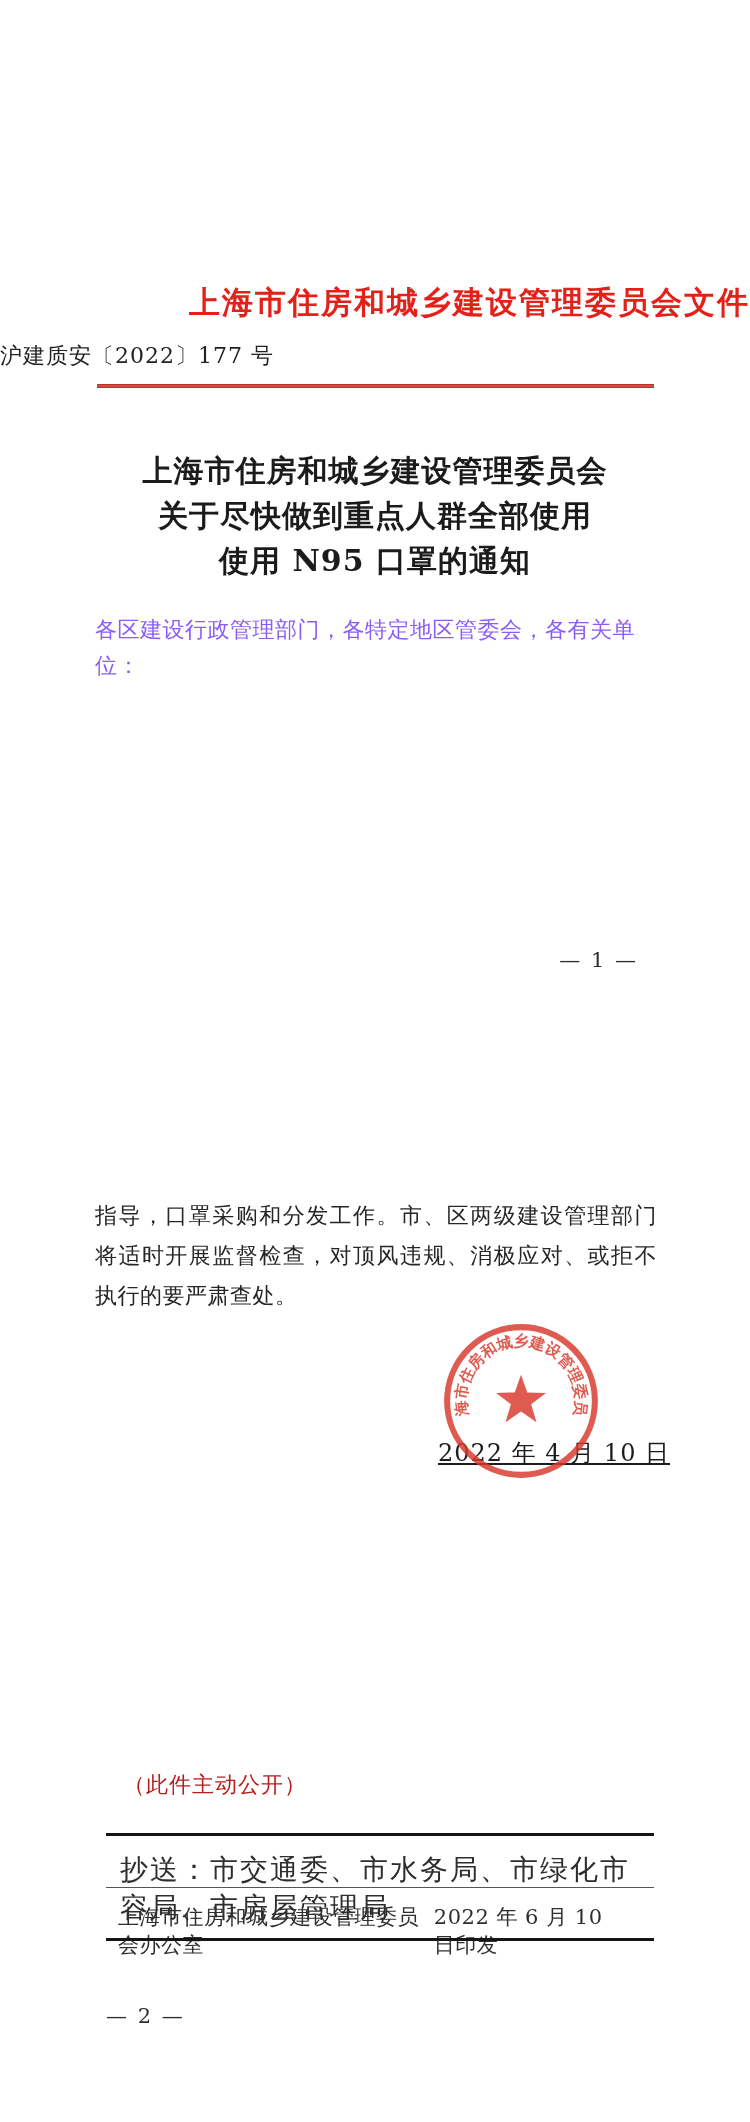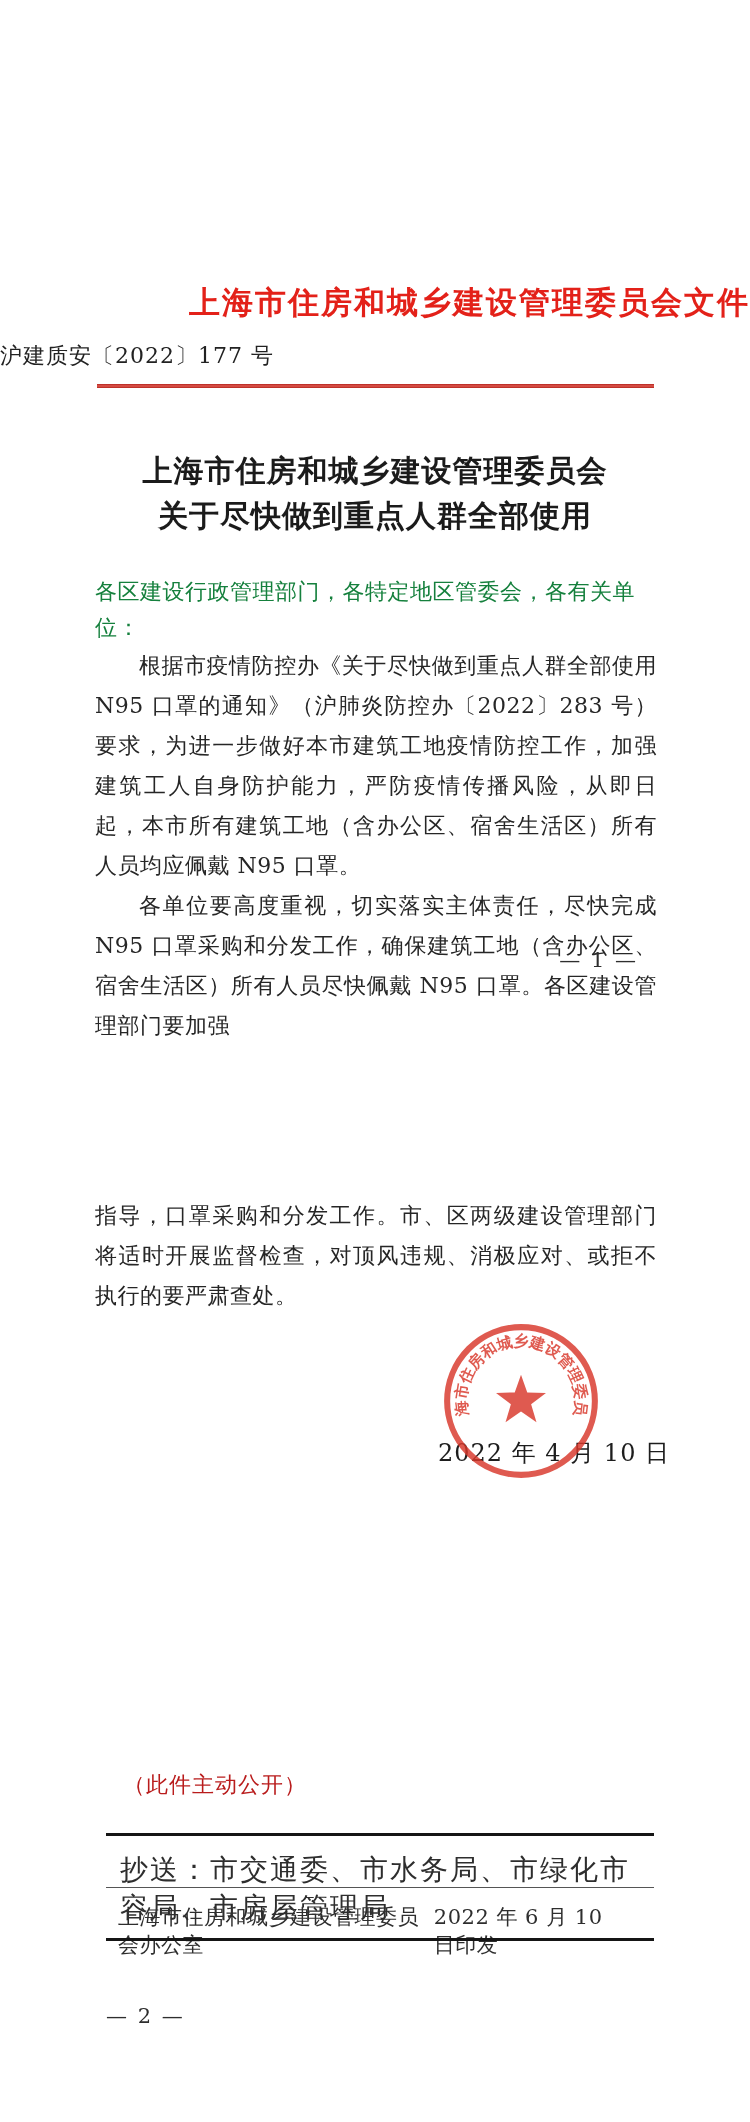--- a/index.html
+++ b/index.html
@@ -46,25 +46,25 @@
     text-align: center;
     font-size: 30px;
     font-weight: bold;
     line-height: 45px;
     letter-spacing: 1px;
     color: #1b1b1b;
   }
   
   .salutation {
     position: absolute;
-    top: 574px; left: 95px; width: 562px;
+    top: 612px; left: 95px; width: 562px;
     font-size: 22px;
     letter-spacing: 0.5px;
     line-height: 36px;
-    color: #15803d;
+    color: #8b5cf6;
   }
   .body-block {
     position: absolute;
     left: 95px; width: 562px;
     font-size: 22px;
     line-height: 40px;
     letter-spacing: 0.5px;
     text-align: justify;
     text-align-last: left;
     color: #262626;
@@ -80,20 +80,21 @@
   }
   .page-num-1 { top: 948px; right: 112px; }
   .page-num-2 { top: 2004px; left: 106px; }
   
   .sign-date {
     position: absolute;
     top: 1437px; left: 438px;
     font-size: 24px;
     letter-spacing: 1px;
     color: #1d1d1d;
+    text-decoration: underline;
   }
   .seal {
     position: absolute;
     top: 1316px; left: 436px;
     width: 170px; height: 170px;
     opacity: 0.82;
   }
   
   .open-note {
     position: absolute;
@@ -131,28 +132,25 @@
 
 <div class="page">
 
   <div class="org-title">上海市住房和城乡建设管理委员会文件</div>
   <div class="doc-number">沪建质安〔2022〕177 号</div>
   <div class="red-rule"></div>
 
   <div class="doc-title">
     <div>上海市住房和城乡建设管理委员会</div>
     <div>关于尽快做到重点人群全部使用</div>
+    <div>使用 N95 口罩的通知</div>
   </div>
 
   <div class="salutation">各区建设行政管理部门，各特定地区管委会，各有关单位：</div>
 
-  <div class="body-block body-block-1">
-    <p class="indent">根据市疫情防控办《关于尽快做到重点人群全部使用 N95 口罩的通知》（沪肺炎防控办〔2022〕283 号）要求，为进一步做好本市建筑工地疫情防控工作，加强建筑工人自身防护能力，严防疫情传播风险，从即日起，本市所有建筑工地（含办公区、宿舍生活区）所有人员均应佩戴 N95 口罩。</p>
-    <p class="indent">各单位要高度重视，切实落实主体责任，尽快完成 N95 口罩采购和分发工作，确保建筑工地（含办公区、宿舍生活区）所有人员尽快佩戴 N95 口罩。各区建设管理部门要加强</p>
-  </div>
 
   <div class="page-num page-num-1">— 1 —</div>
 
   <div class="body-block body-block-2">
     <p>指导，口罩采购和分发工作。市、区两级建设管理部门将适时开展监督检查，对顶风违规、消极应对、或拒不执行的要严肃查处。</p>
   </div>
 
   <div class="sign-date">2022 年 4 月 10 日</div>
 
   <svg class="seal" viewBox="0 0 168 168" aria-hidden="true">

